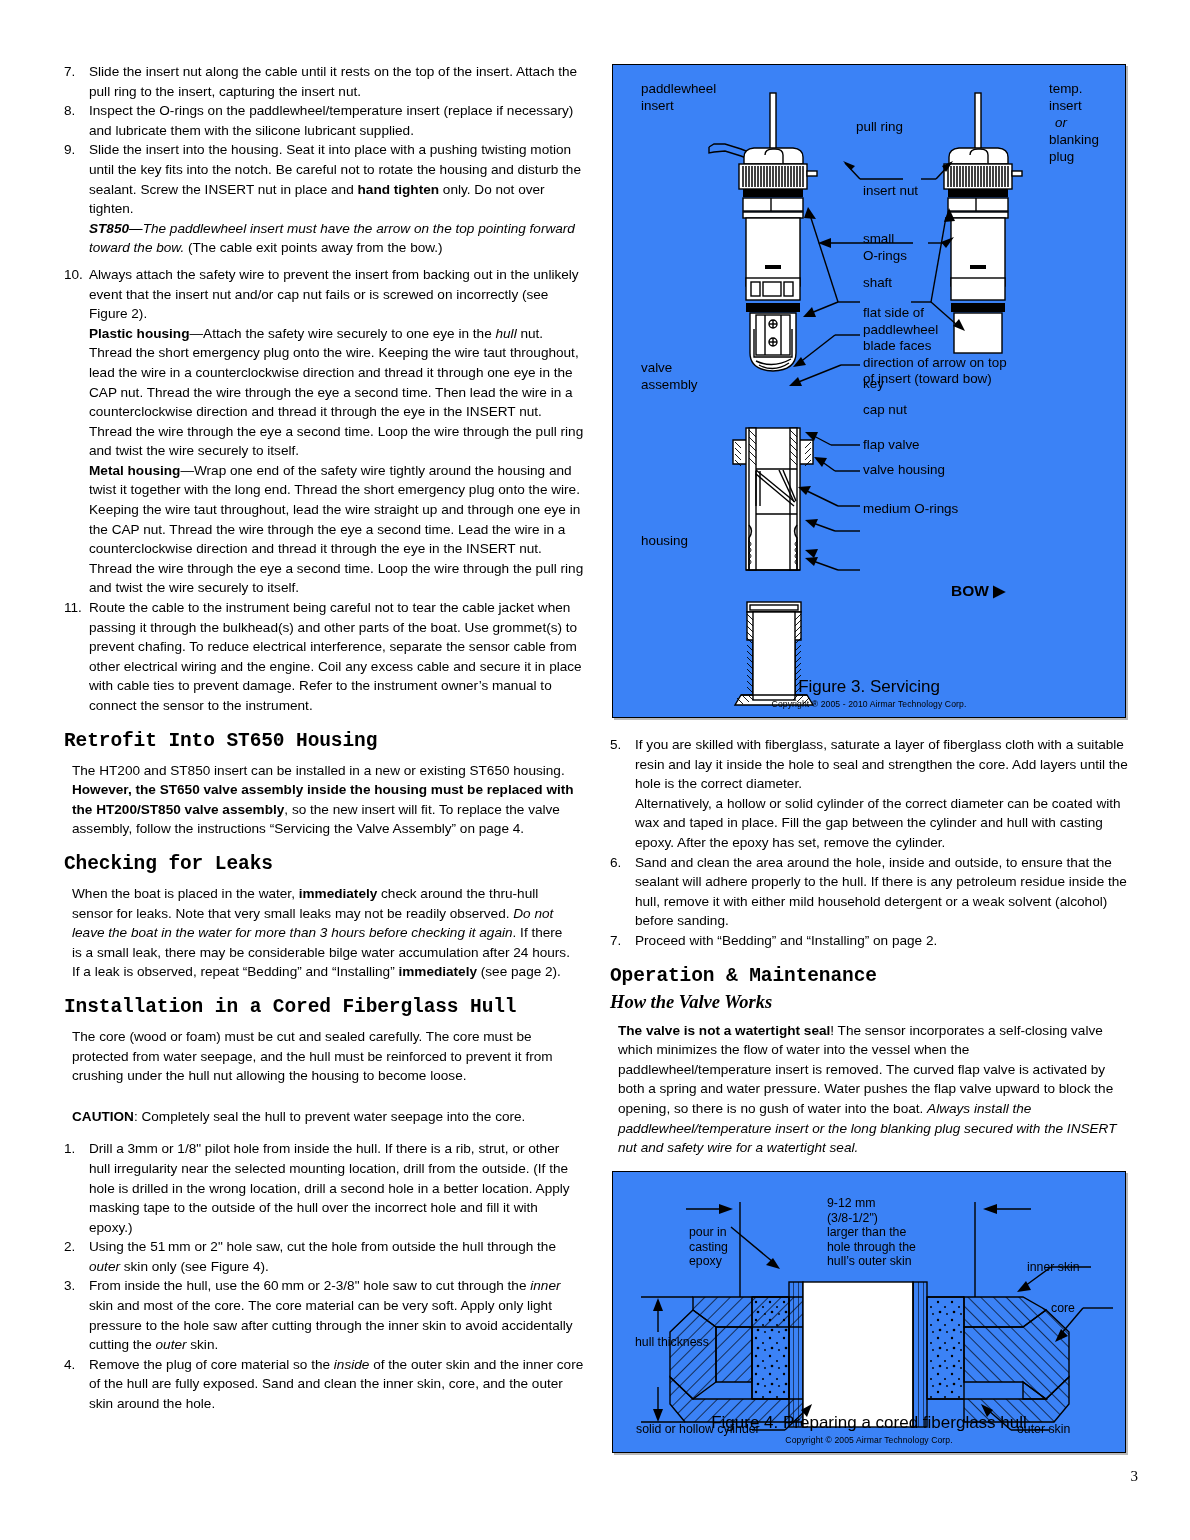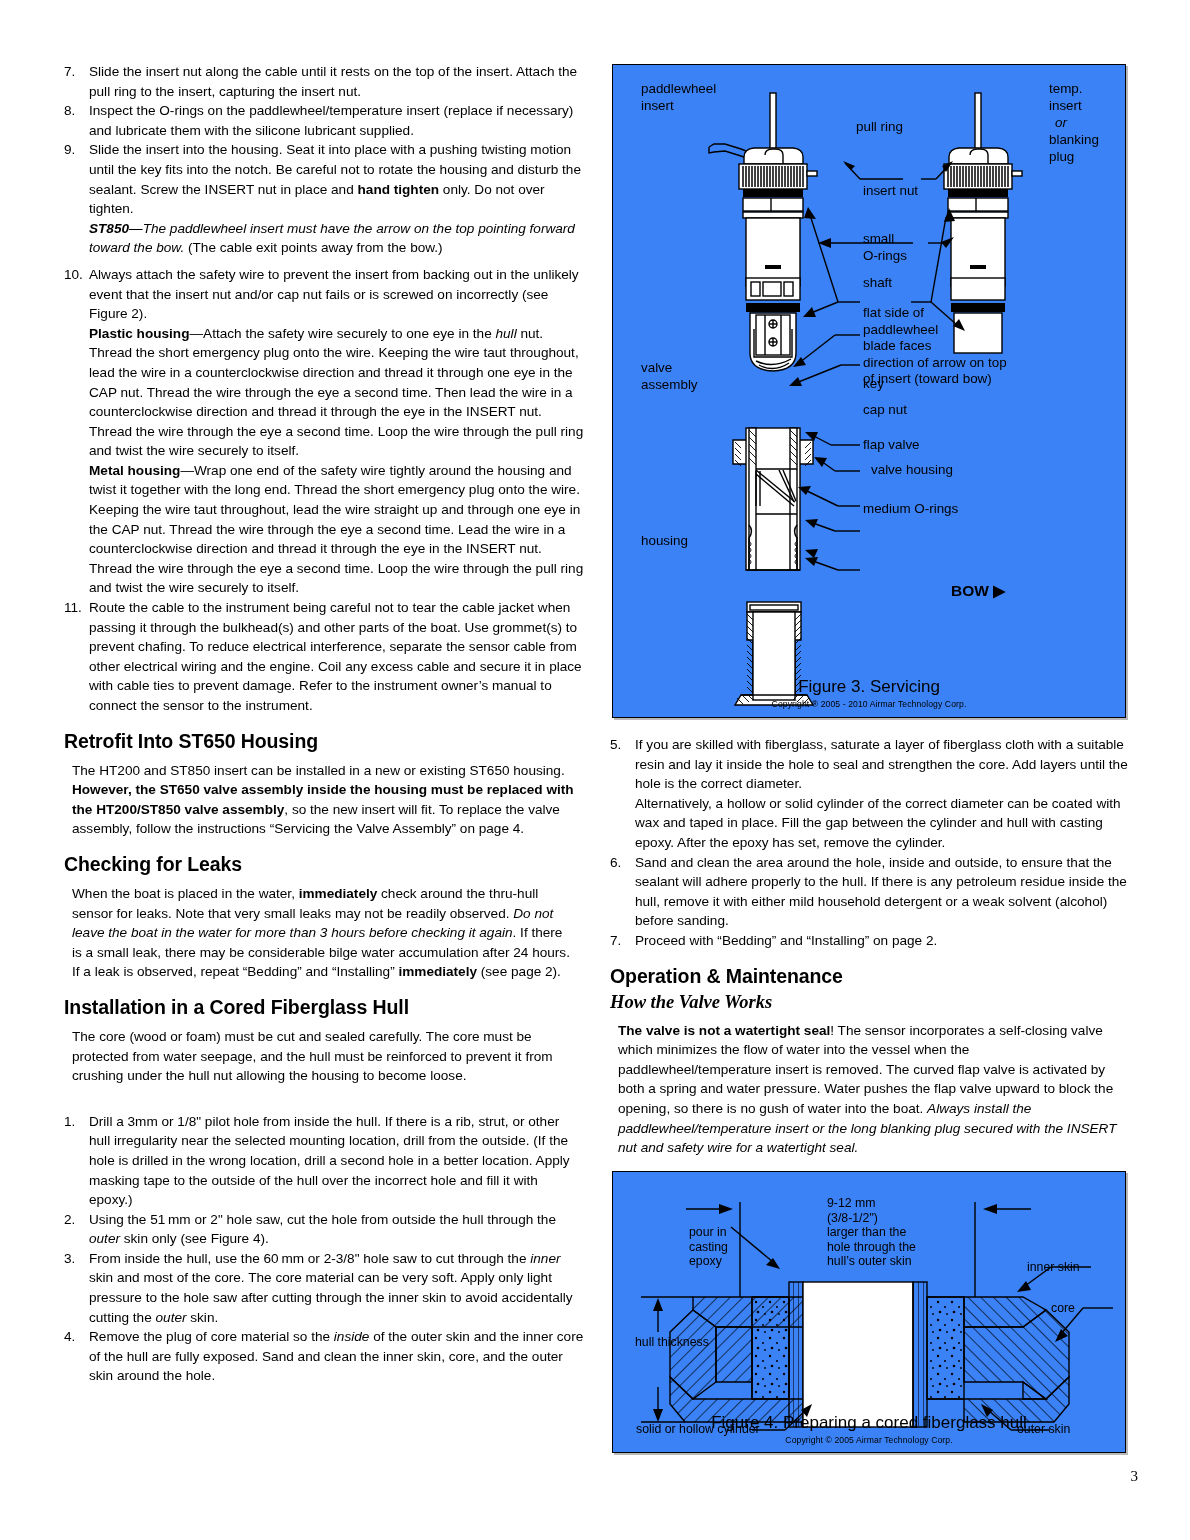--- a/index.html
+++ b/index.html
@@ -73,20 +73,21 @@
   i, em { font-style: italic; }
   .bi { font-weight: bold; font-style: italic; }
 
   
   h2.sec {
     font-size: 19.5px;
     line-height: 24px;
     font-weight: bold;
     margin: 0 0 3px 0;
     letter-spacing: -0.1px;
+    font-family: Liberation Mono, monospace;
   }
   h3.sub {
     font-family: "Liberation Serif", serif;
     font-size: 18.5px;
     line-height: 22px;
     font-weight: bold;
     font-style: italic;
     margin: 1px 0 2px 0;
   }
 
@@ -203,20 +204,21 @@
     <h2 class="sec">Checking for Leaks</h2>
     <p class="para"><span>When the boat is placed in the water, </span><b>immediately</b><span> check around the thru-hull sensor for leaks. Note that very small leaks may not be readily observed. </span><i>Do not leave the boat in the water for more than 3 hours before checking it again</i><span>. If there is a small leak, there may be considerable bilge water accumulation after 24 hours. If a leak is observed, repeat “Bedding” and “Installing” </span><b>immediately</b><span> (see page 2).</span></p>
 
     <div class="gap"></div>
 
     <h2 class="sec">Installation in a Cored Fiberglass Hull</h2>
     <p class="para">The core (wood or foam) must be cut and sealed carefully. The core must be protected from water seepage, and the hull must be reinforced to prevent it from crushing under the hull nut allowing the housing to become loose.</p>
 
     <div class="gap"></div>
 
+    <p class="para"><b>CAUTION</b><span>: Completely seal the hull to prevent water seepage into the core.</span></p>
 
     <div class="gap"></div>
 
     <ol class="num">
       <li>
         <span class="lnum">1.</span>
         <span class="ltext">Drill a 3mm or 1/8" pilot hole from inside the hull. If there is a rib, strut, or other hull irregularity near the selected mounting location, drill from the outside. (If the hole is drilled in the wrong location, drill a second hole in a better location. Apply masking tape to the outside of the hull over the incorrect hole and fill it with epoxy.)</span>
       </li>
       <li>
         <span class="lnum">2.</span>
@@ -512,21 +514,21 @@
 paddlewheel
 blade faces
 direction of arrow on top
 of insert (toward bow)</div>
 
     <div class="flabel" style="left:28px; top:295px;">valve
 assembly</div>
     <div class="flabel" style="left:250px; top:311px;">key</div>
     <div class="flabel" style="left:250px; top:337px;">cap nut</div>
     <div class="flabel" style="left:250px; top:372px;">flap valve</div>
-    <div class="flabel" style="left:250px; top:397px;margin-left:8px;">valve housing</div>
+    <div class="flabel" style="left:250px; top:397px;">valve housing</div>
     <div class="flabel" style="left:250px; top:436px;">medium O-rings</div>
     <div class="flabel" style="left:28px; top:468px;">housing</div>
     <div class="flabel bold" style="left:338px; top:518px;">BOW ▶</div>
 
     <div class="figcap" style="top:612px;">Figure 3. Servicing</div>
     <div class="figcopy" style="top:634px;">Copyright ® 2005 - 2010 Airmar Technology Corp.</div>
   </div>
 
   <div class="col-right" style="top:735px;">
 

